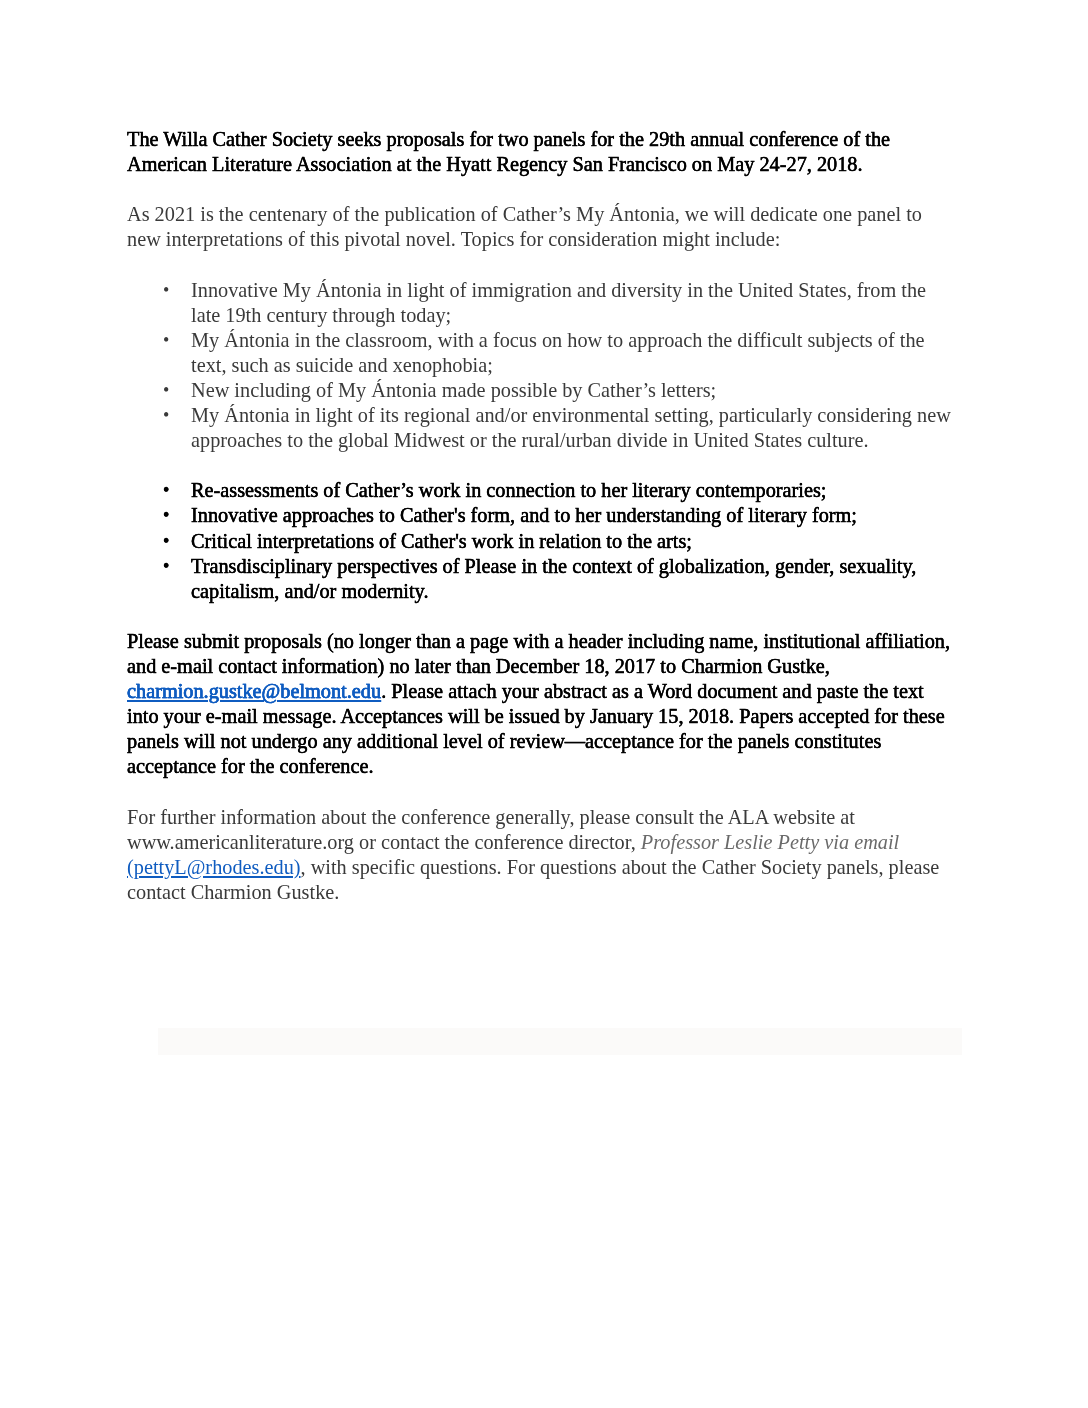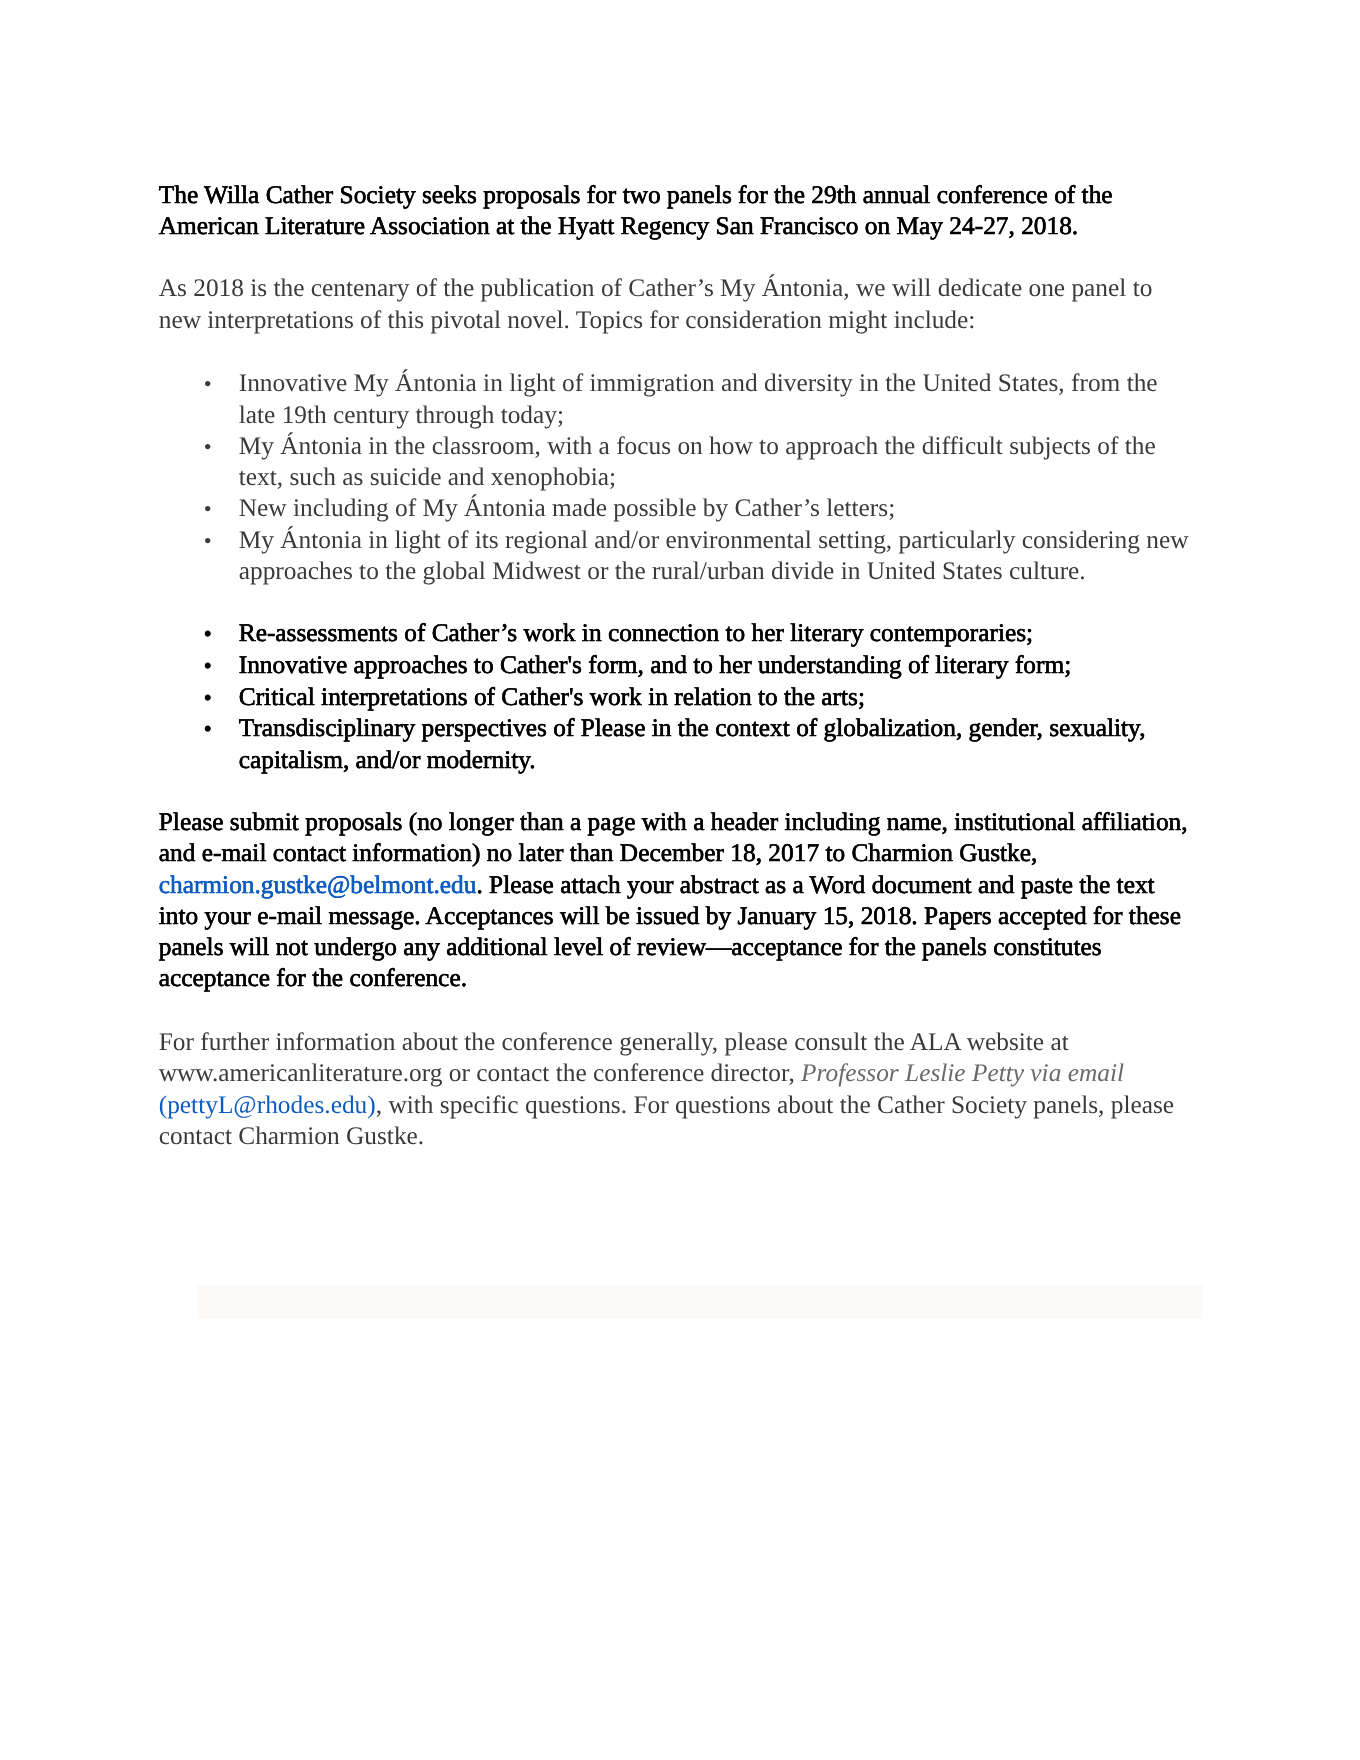--- a/index.html
+++ b/index.html
@@ -10,21 +10,21 @@
     font-family: "Liberation Serif", serif;
   }
   .page {
     position: relative;
     width: 1088px; height: 1408px;
     background: #ffffff;
     overflow: hidden;
   }
   .content {
     position: absolute;
-    left: 127px; top: 144px;
+    left: 127px; top: 127px;
     width: 831px;
     font-size: 20.3px;
     line-height: 25.1px;
     color: #3a3a3a;
   }
   .para { margin: 0 0 25.1px 0; }
   
   .heavy {
     color: #000000;
     -webkit-text-stroke: 0.45px currentcolor;
@@ -32,39 +32,40 @@
   }
   .it { }
   .list { margin: 0 0 25.1px 0; }
   .li { position: relative; padding-left: 64px; }
   .dot {
     position: absolute; left: 36px; top: 0;
     font-size: 18px;
   }
   a.link {
     color: var(--link-color, #0f5cc0);
+    text-decoration: underline;
     cursor: pointer;
   }
   .muted { color: var(--muted-color, #6a6a6a); font-style: italic; }
   .footer-bar {
     position: absolute;
     left: 158px; top: 1028px;
     width: 804px; height: 27px;
     background: var(--footer-bar-color, #fbfaf9);
   }
 </style>
 </head>
 <body>
 
 <div class="page">
   <div class="content">
 
     <p class="para heavy"><span>The Willa Cather Society seeks proposals for two panels for the 29th annual conference of the American Literature Association at the Hyatt Regency San Francisco on May 24-27, 2018.</span></p>
 
-    <p class="para"><span>As 2018 is the centenary of the publication of Cather’s </span><span class="it">My Ántonia</span><span>, we will dedicate one panel to new interpretations of this pivotal novel. Topics for consideration might include:</span></p>
+    <p class="para"><span>As 2021 is the centenary of the publication of Cather’s </span><span class="it">My Ántonia</span><span>, we will dedicate one panel to new interpretations of this pivotal novel. Topics for consideration might include:</span></p>
 
     <div class="list">
       <div class="li"><span class="dot">•</span><span>Innovative </span><span class="it">My Ántonia</span><span> in light of immigration and diversity in the United States, from the late 19th century through today;</span></div>
       <div class="li"><span class="dot">•</span><span class="it">My Ántonia</span><span> in the classroom, with a focus on how to approach the difficult subjects of the text, such as suicide and xenophobia;</span></div>
       <div class="li"><span class="dot">•</span><span>New including of </span><span class="it">My Ántonia</span><span> made possible by Cather’s letters;</span></div>
       <div class="li"><span class="dot">•</span><span class="it">My Ántonia</span><span> in light of its regional and/or environmental setting, particularly considering new approaches to the global Midwest or the rural/urban divide in United States culture.</span></div>
     </div>
 
 
     <div class="list heavy">

